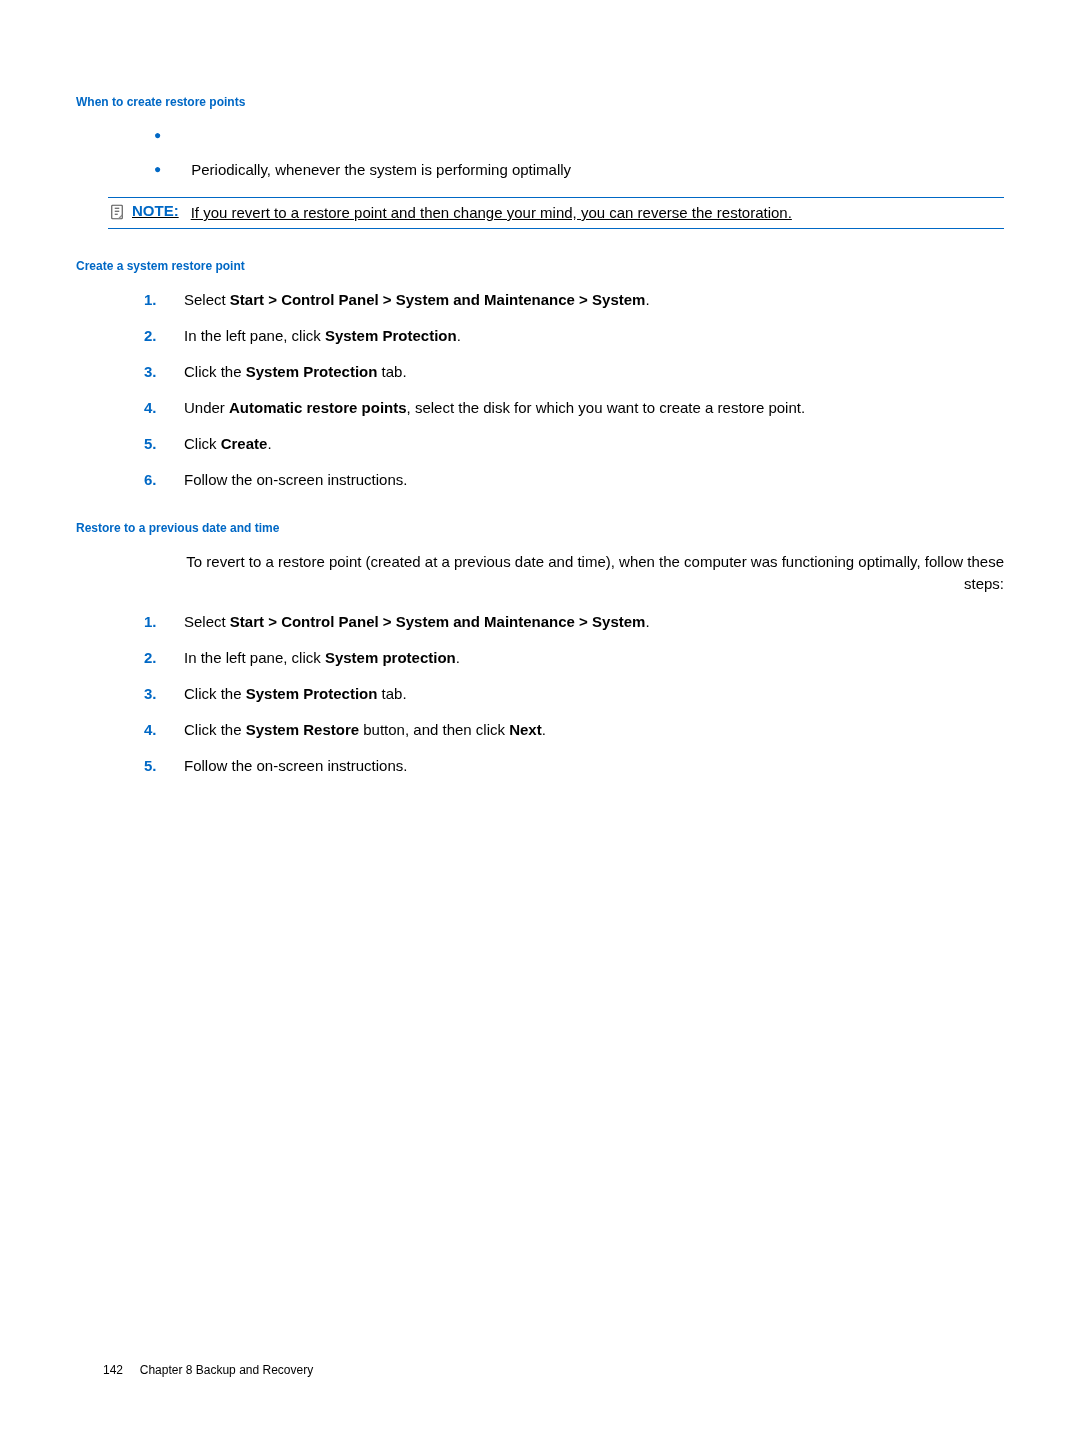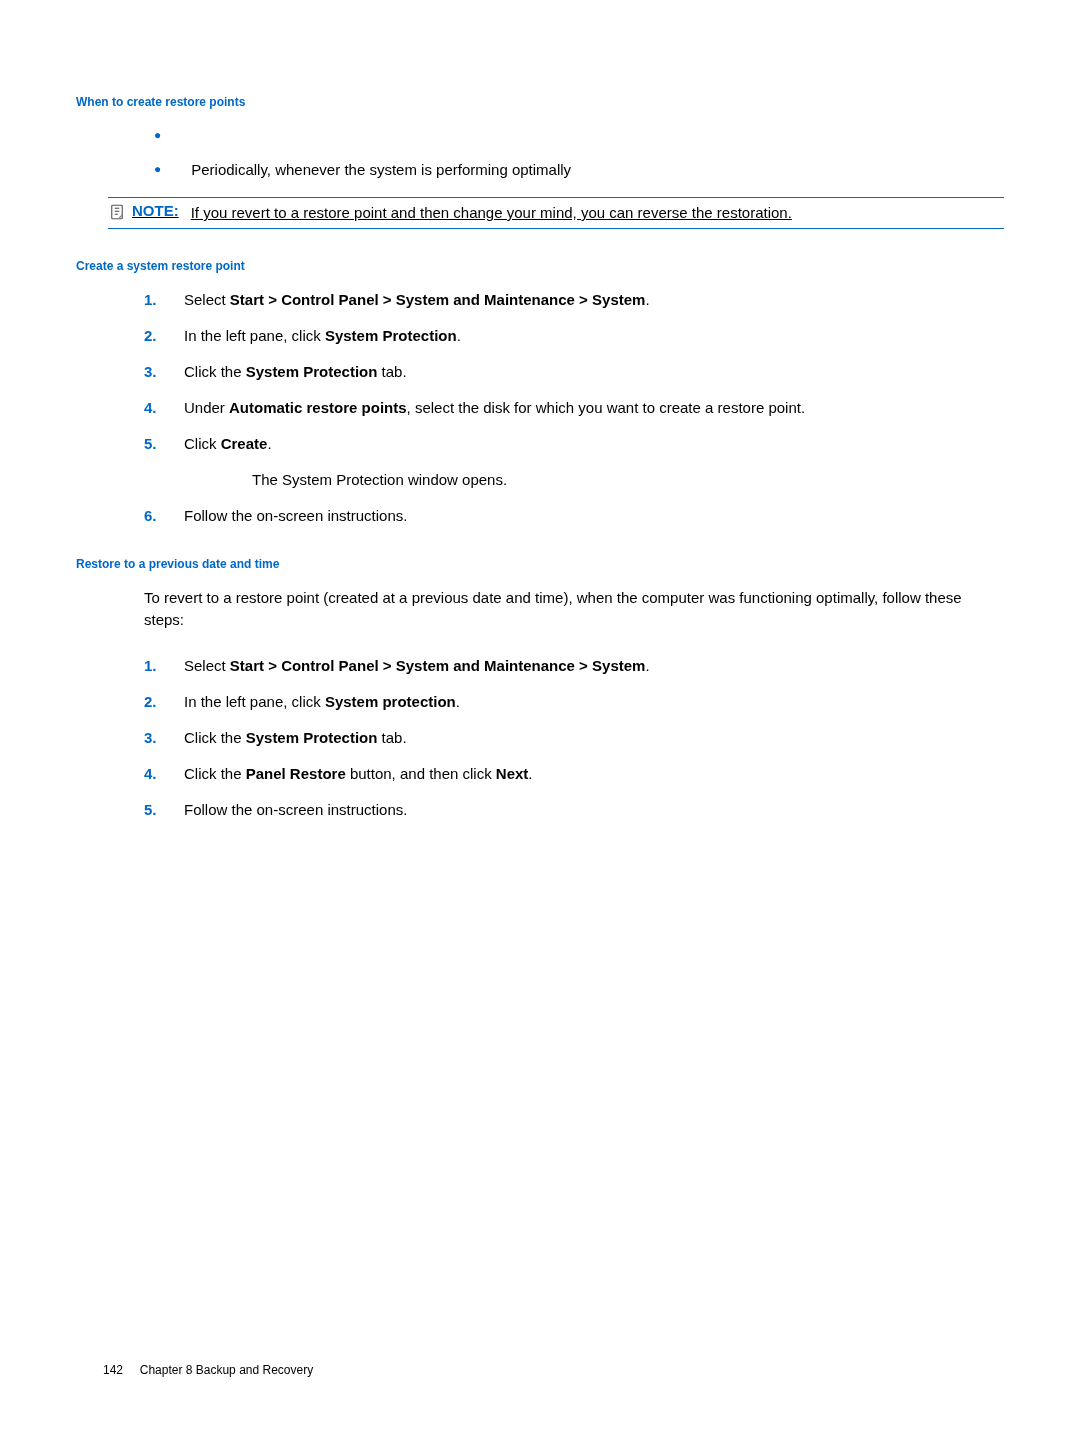--- a/index.html
+++ b/index.html
@@ -88,22 +88,23 @@
       line-height: 22px;
       flex: 1;
     }
     .sub-para {
       margin-left: 108px;
       margin-bottom: 14px;
       line-height: 22px;
     }
     .intro-para {
       margin-left: 68px;
-      margin-bottom: 24px;
-      line-height: 22px;
+      margin-bottom: 16px;
+      line-height: 22px;
+      text-align: right;
     }
     .footer {
       position: absolute;
       bottom: 60px;
       left: 76px;
       font-size: 12px;
       margin-left: 27px;
     }
     .bold {
       font-weight: bold;
@@ -155,21 +156,20 @@
         <span class="num-content"><span>Click the </span><span class="bold">System Protection</span><span> tab.</span></span>
       </div>
       <div class="num-item">
         <span class="num">4.</span>
         <span class="num-content"><span>Under </span><span class="bold">Automatic restore points</span><span>, select the disk for which you want to create a restore point.</span></span>
       </div>
       <div class="num-item">
         <span class="num">5.</span>
         <span class="num-content"><span>Click </span><span class="bold">Create</span><span>.</span></span>
       </div>
-      <div class="sub-para">The System Protection window opens.</div>
       <div class="num-item">
         <span class="num">6.</span>
         <span class="num-content"><span>Follow the on-screen instructions.</span></span>
       </div>
     </div>
 </div>
 
 <div class="section">
   <div class="heading">Restore to a previous date and time</div>
   <div class="intro-para">To revert to a restore point (created at a previous date and time), when the computer was functioning optimally, follow these steps:</div>
@@ -181,21 +181,21 @@
       <div class="num-item">
         <span class="num">2.</span>
         <span class="num-content"><span>In the left pane, click </span><span class="bold">System protection</span><span>.</span></span>
       </div>
       <div class="num-item">
         <span class="num">3.</span>
         <span class="num-content"><span>Click the </span><span class="bold">System Protection</span><span> tab.</span></span>
       </div>
       <div class="num-item">
         <span class="num">4.</span>
-        <span class="num-content"><span>Click the </span><span class="bold">Panel Restore</span><span> button, and then click </span><span class="bold">Next</span><span>.</span></span>
+        <span class="num-content"><span>Click the </span><span class="bold">System Restore</span><span> button, and then click </span><span class="bold">Next</span><span>.</span></span>
       </div>
       <div class="num-item">
         <span class="num">5.</span>
         <span class="num-content"><span>Follow the on-screen instructions.</span></span>
       </div>
     </div>
 </div>
 
 <div class="footer">
   <span>142</span>

